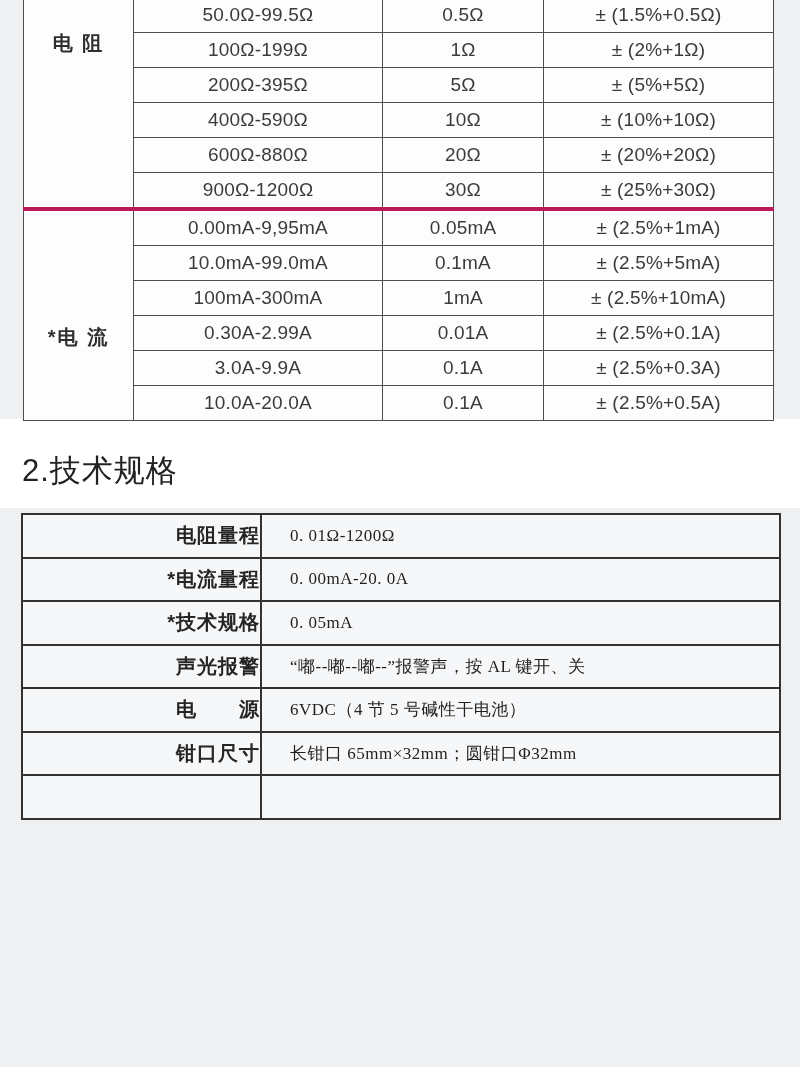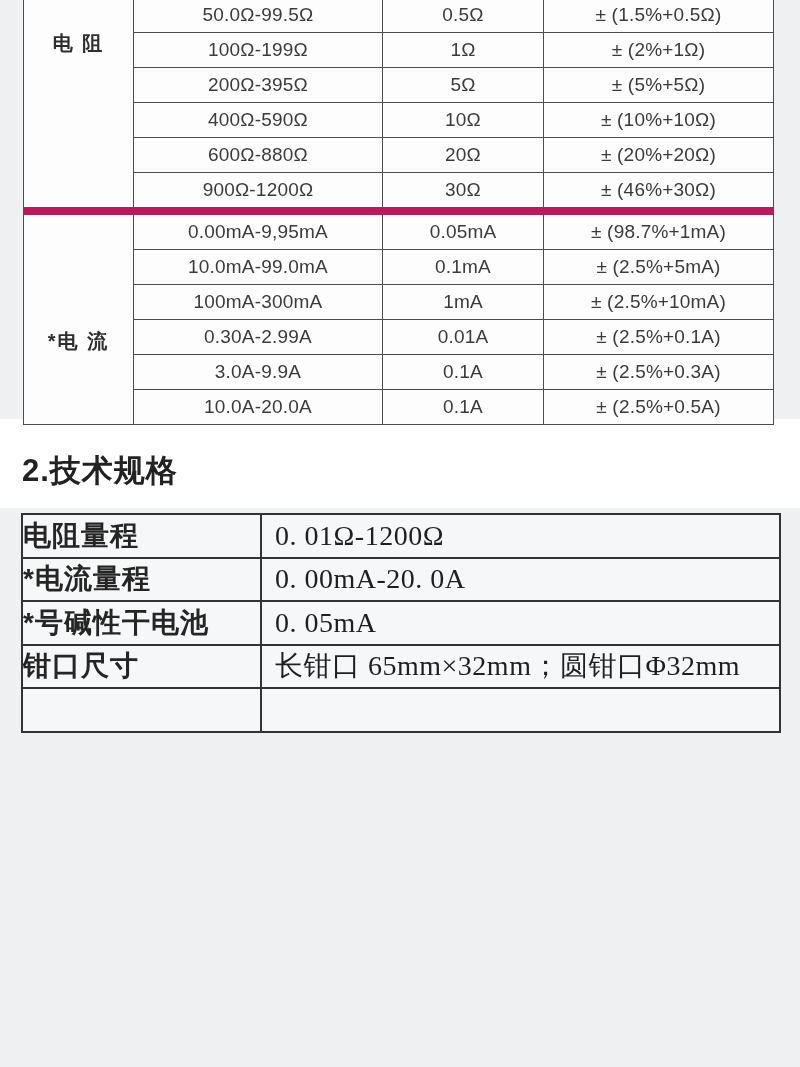--- a/index.html
+++ b/index.html
@@ -25,46 +25,46 @@
   table.range col.c0 { width:110px; }
   table.range col.c1 { width:249px; }
   table.range col.c2 { width:161px; }
   table.range col.c3 { width:230px; }
   table.range td.grp {
     font-weight:bold; font-size:20px; color:#2e2e2e;
     vertical-align:top; letter-spacing:2px; background:#fdfdfe;
   }
   table.range td.grp-res { padding-top:32px; }
   table.range td.grp-cur { padding-top:113px; }
-  table.range tr.group-divider td { border-top:8px solid #be185d;margin-top:24px; }
+  table.range tr.group-divider td { border-top:4px solid #be185d;margin-top:24px; }
 
   
   .section-heading {
     position:absolute; left:22px; top:450px;
-    font-size:31px; font-weight:bold; color:#222222;
+    font-size:31px; font-weight:normal; color:#222222;
     letter-spacing:1px;
   }
 
   
   .spec-table-wrap { position:absolute; left:21px; top:513px; }
   table.spec { border-collapse:collapse; table-layout:fixed; width:758px; }
   table.spec col.s0 { width:239px; }
   table.spec col.s1 { width:519px; }
   table.spec td {
     border:2px solid #333333; background:#f6f7f9;
     height:41.5px; padding:0; overflow:hidden; white-space:nowrap;
   }
   table.spec td.lbl {
-    text-align:left; font-weight:bold; font-size:28px; color:#252525;
+    text-align:right; font-weight:bold; font-size:20px; color:#252525;
     letter-spacing:1px;
   }
   table.spec td.val {
-    text-align:left; padding-left:13px;
+    text-align:left; padding-left:28px;
     font-family:"Liberation Serif","DejaVu Serif",serif;
-    font-size:28px; color:#1f1f1f; letter-spacing:0.5px;
+    font-size:17px; color:#1f1f1f; letter-spacing:0.5px;
   }
 </style>
 </head>
 <body>
 
 <div class="page">
   <div class="band band-top"></div>
   <div class="band band-bottom"></div>
 
   <div class="range-table-wrap">
@@ -98,28 +98,28 @@
           <td>± (10%+10Ω)</td>
         </tr>
         <tr>
           <td>600Ω-880Ω</td>
           <td>20Ω</td>
           <td>± (20%+20Ω)</td>
         </tr>
         <tr>
           <td>900Ω-1200Ω</td>
           <td>30Ω</td>
-          <td>± (46%+30Ω)</td>
+          <td>± (25%+30Ω)</td>
         </tr>
 
         <tr class="group-divider">
           <td class="grp grp-cur" rowspan="6">*电 流</td>
           <td>0.00mA-9,95mA</td>
           <td>0.05mA</td>
-          <td>± (98.7%+1mA)</td>
+          <td>± (2.5%+1mA)</td>
         </tr>
         <tr>
           <td>10.0mA-99.0mA</td>
           <td>0.1mA</td>
           <td>± (2.5%+5mA)</td>
         </tr>
         <tr>
           <td>100mA-300mA</td>
           <td>1mA</td>
           <td>± (2.5%+10mA)</td>
@@ -154,22 +154,30 @@
       <tbody>
         <tr>
           <td class="lbl">电阻量程</td>
           <td class="val">0. 01Ω-1200Ω</td>
         </tr>
         <tr>
           <td class="lbl">*电流量程</td>
           <td class="val">0. 00mA-20. 0A</td>
         </tr>
         <tr>
-          <td class="lbl">*号碱性干电池</td>
+          <td class="lbl">*技术规格</td>
           <td class="val">0. 05mA</td>
+        </tr>
+        <tr>
+          <td class="lbl">声光报警</td>
+          <td class="val">“嘟--嘟--嘟--”报警声，按 AL 键开、关</td>
+        </tr>
+        <tr>
+          <td class="lbl">电　　源</td>
+          <td class="val">6VDC（4 节 5 号碱性干电池）</td>
         </tr>
         <tr>
           <td class="lbl">钳口尺寸</td>
           <td class="val">长钳口 65mm×32mm；圆钳口Φ32mm</td>
         </tr>
         <tr>
           <td class="lbl"></td>
           <td class="val"></td>
         </tr>
       </tbody>

